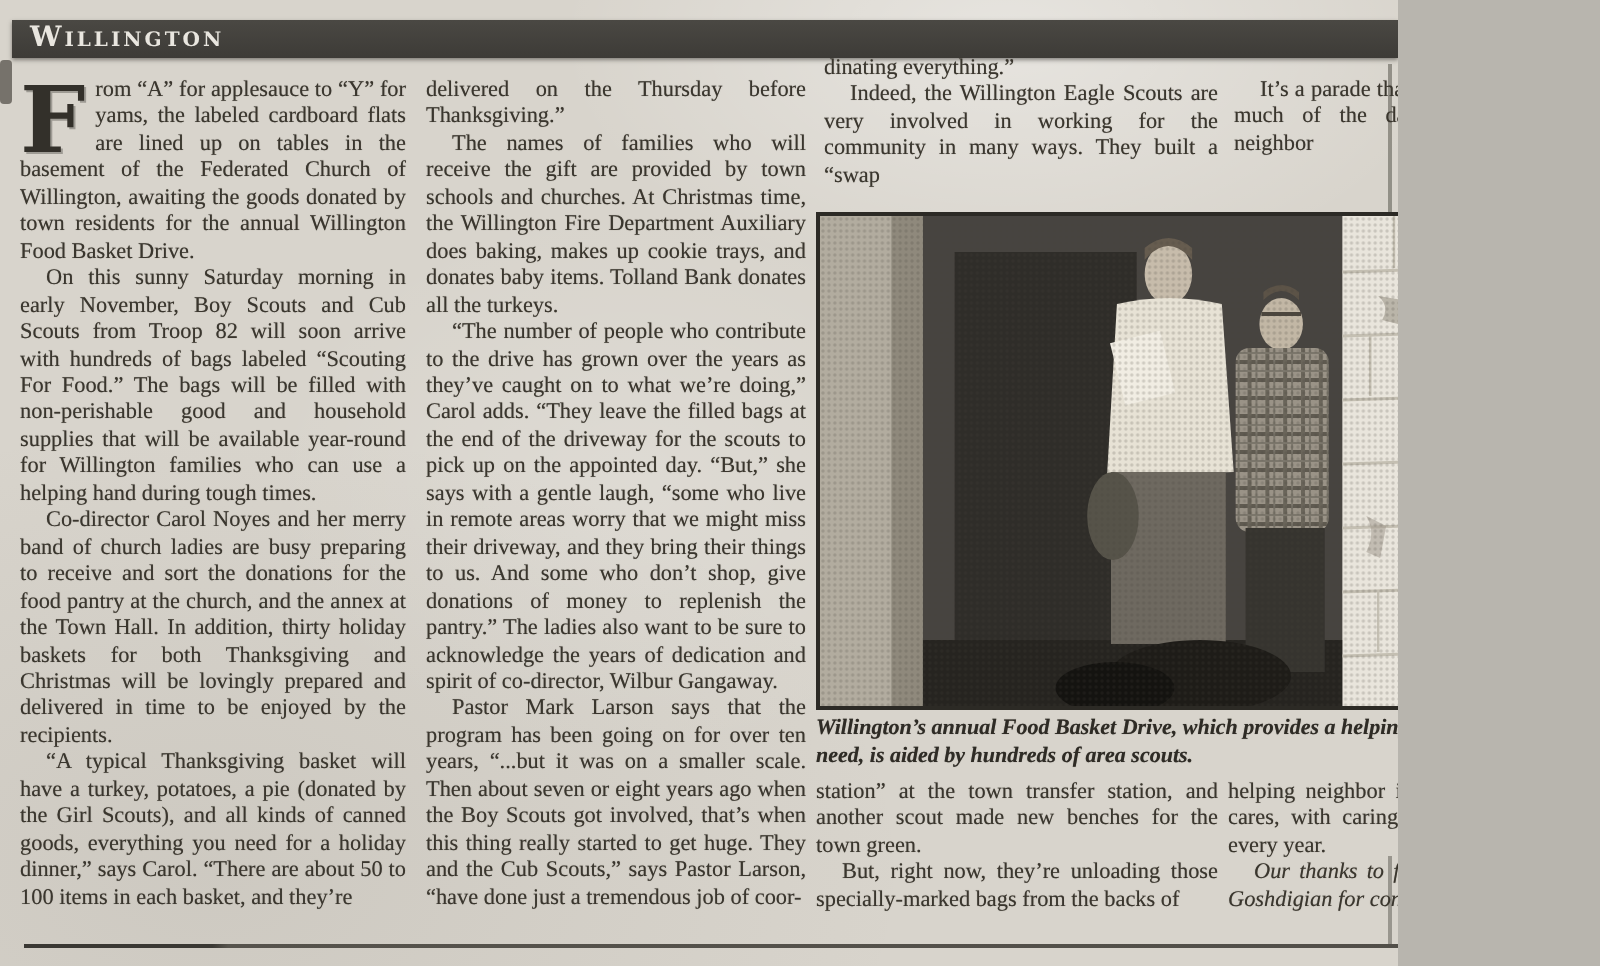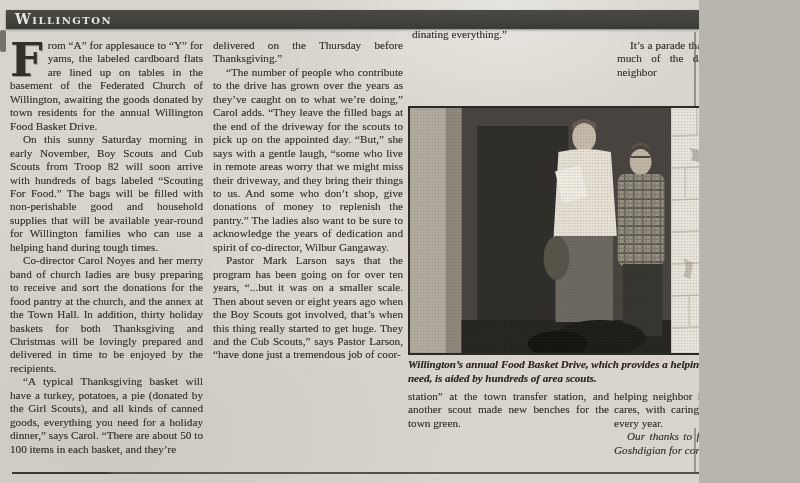--- a/index.html
+++ b/index.html
@@ -82,26 +82,28 @@
 
   <div class="col col1">
     <p class="noindent"><span class="dropcap">F</span><span>rom “A” for applesauce to “Y” for yams, the labeled cardboard flats are lined up on tables in the basement of the Federated Church of Willington, awaiting the goods donated by town residents for the annual Willington Food Basket Drive.</span></p>
     <p>On this sunny Saturday morning in early November, Boy Scouts and Cub Scouts from Troop 82 will soon arrive with hundreds of bags labeled “Scouting For Food.” The bags will be filled with non-perishable good and household supplies that will be available year-round for Willington families who can use a helping hand during tough times.</p>
     <p>Co-director Carol Noyes and her merry band of church ladies are busy preparing to receive and sort the donations for the food pantry at the church, and the annex at the Town Hall. In addition, thirty holiday baskets for both Thanksgiving and Christmas will be lovingly prepared and delivered in time to be enjoyed by the recipients.</p>
     <p>“A typical Thanksgiving basket will have a turkey, potatoes, a pie (donated by the Girl Scouts), and all kinds of canned goods, everything you need for a holiday dinner,” says Carol. “There are about 50 to 100 items in each basket, and they’re</p>
   </div>
 
   <div class="col col2">
     <p class="noindent">delivered on the Thursday before Thanksgiving.”</p>
+    <p>The names of families who will receive the gift are provided by town schools and churches. At Christmas time, the Willington Fire Department Auxiliary does baking, makes up cookie trays, and donates baby items. Tolland Bank donates all the turkeys.</p>
     <p>“The number of people who contribute to the drive has grown over the years as they’ve caught on to what we’re doing,” Carol adds. “They leave the filled bags at the end of the driveway for the scouts to pick up on the appointed day. “But,” she says with a gentle laugh, “some who live in remote areas worry that we might miss their driveway, and they bring their things to us. And some who don’t shop, give donations of money to replenish the pantry.” The ladies also want to be sure to acknowledge the years of dedication and spirit of co-director, Wilbur Gangaway.</p>
     <p>Pastor Mark Larson says that the program has been going on for over ten years, “...but it was on a smaller scale. Then about seven or eight years ago when the Boy Scouts got involved, that’s when this thing really started to get huge. They and the Cub Scouts,” says Pastor Larson, “have done just a tremendous job of coor-</p>
   </div>
 
   <div class="col col3top">
     <p class="noindent">dinating everything.”</p>
+    <p>Indeed, the Willington Eagle Scouts are very involved in working for the community in many ways. They built a “swap</p>
   </div>
 
   <div class="col col4top">
     <p>It’s a parade that will supplies on for much of the day. And it’s about neighbor</p>
   </div>
 
   <div class="photo-frame">
     <svg viewBox="0 0 388 245" preserveAspectRatio="none">
       <defs>
         <pattern id="ht" width="3" height="3" patternUnits="userSpaceOnUse">
@@ -177,20 +179,21 @@
       <rect x="381" width="7" height="245" fill="#aca599" opacity=".6"></rect>
 
       <rect width="388" height="245" fill="url(#ht)" opacity=".20"></rect>
     </svg>
   </div>
 
   <div class="caption">Willington’s annual Food Basket Drive, which provides a helping hand to those in need, is aided by hundreds of area scouts.</div>
 
   <div class="col col3bot">
     <p class="noindent">station” at the town transfer station, and another scout made new benches for the town green.</p>
+    <p>But, right now, they’re unloading those specially-marked bags from the backs of</p>
   </div>
 
   <div class="col col4bot">
     <p class="noindent">helping neighbor in a town that really cares, with caring that grows stronger every year.</p>
     <p class="credit">Our thanks to freelance writer Anne Goshdigian for contributing this story.</p>
   </div>
 
   <div class="bottom-rule"></div>
 
 </div>

